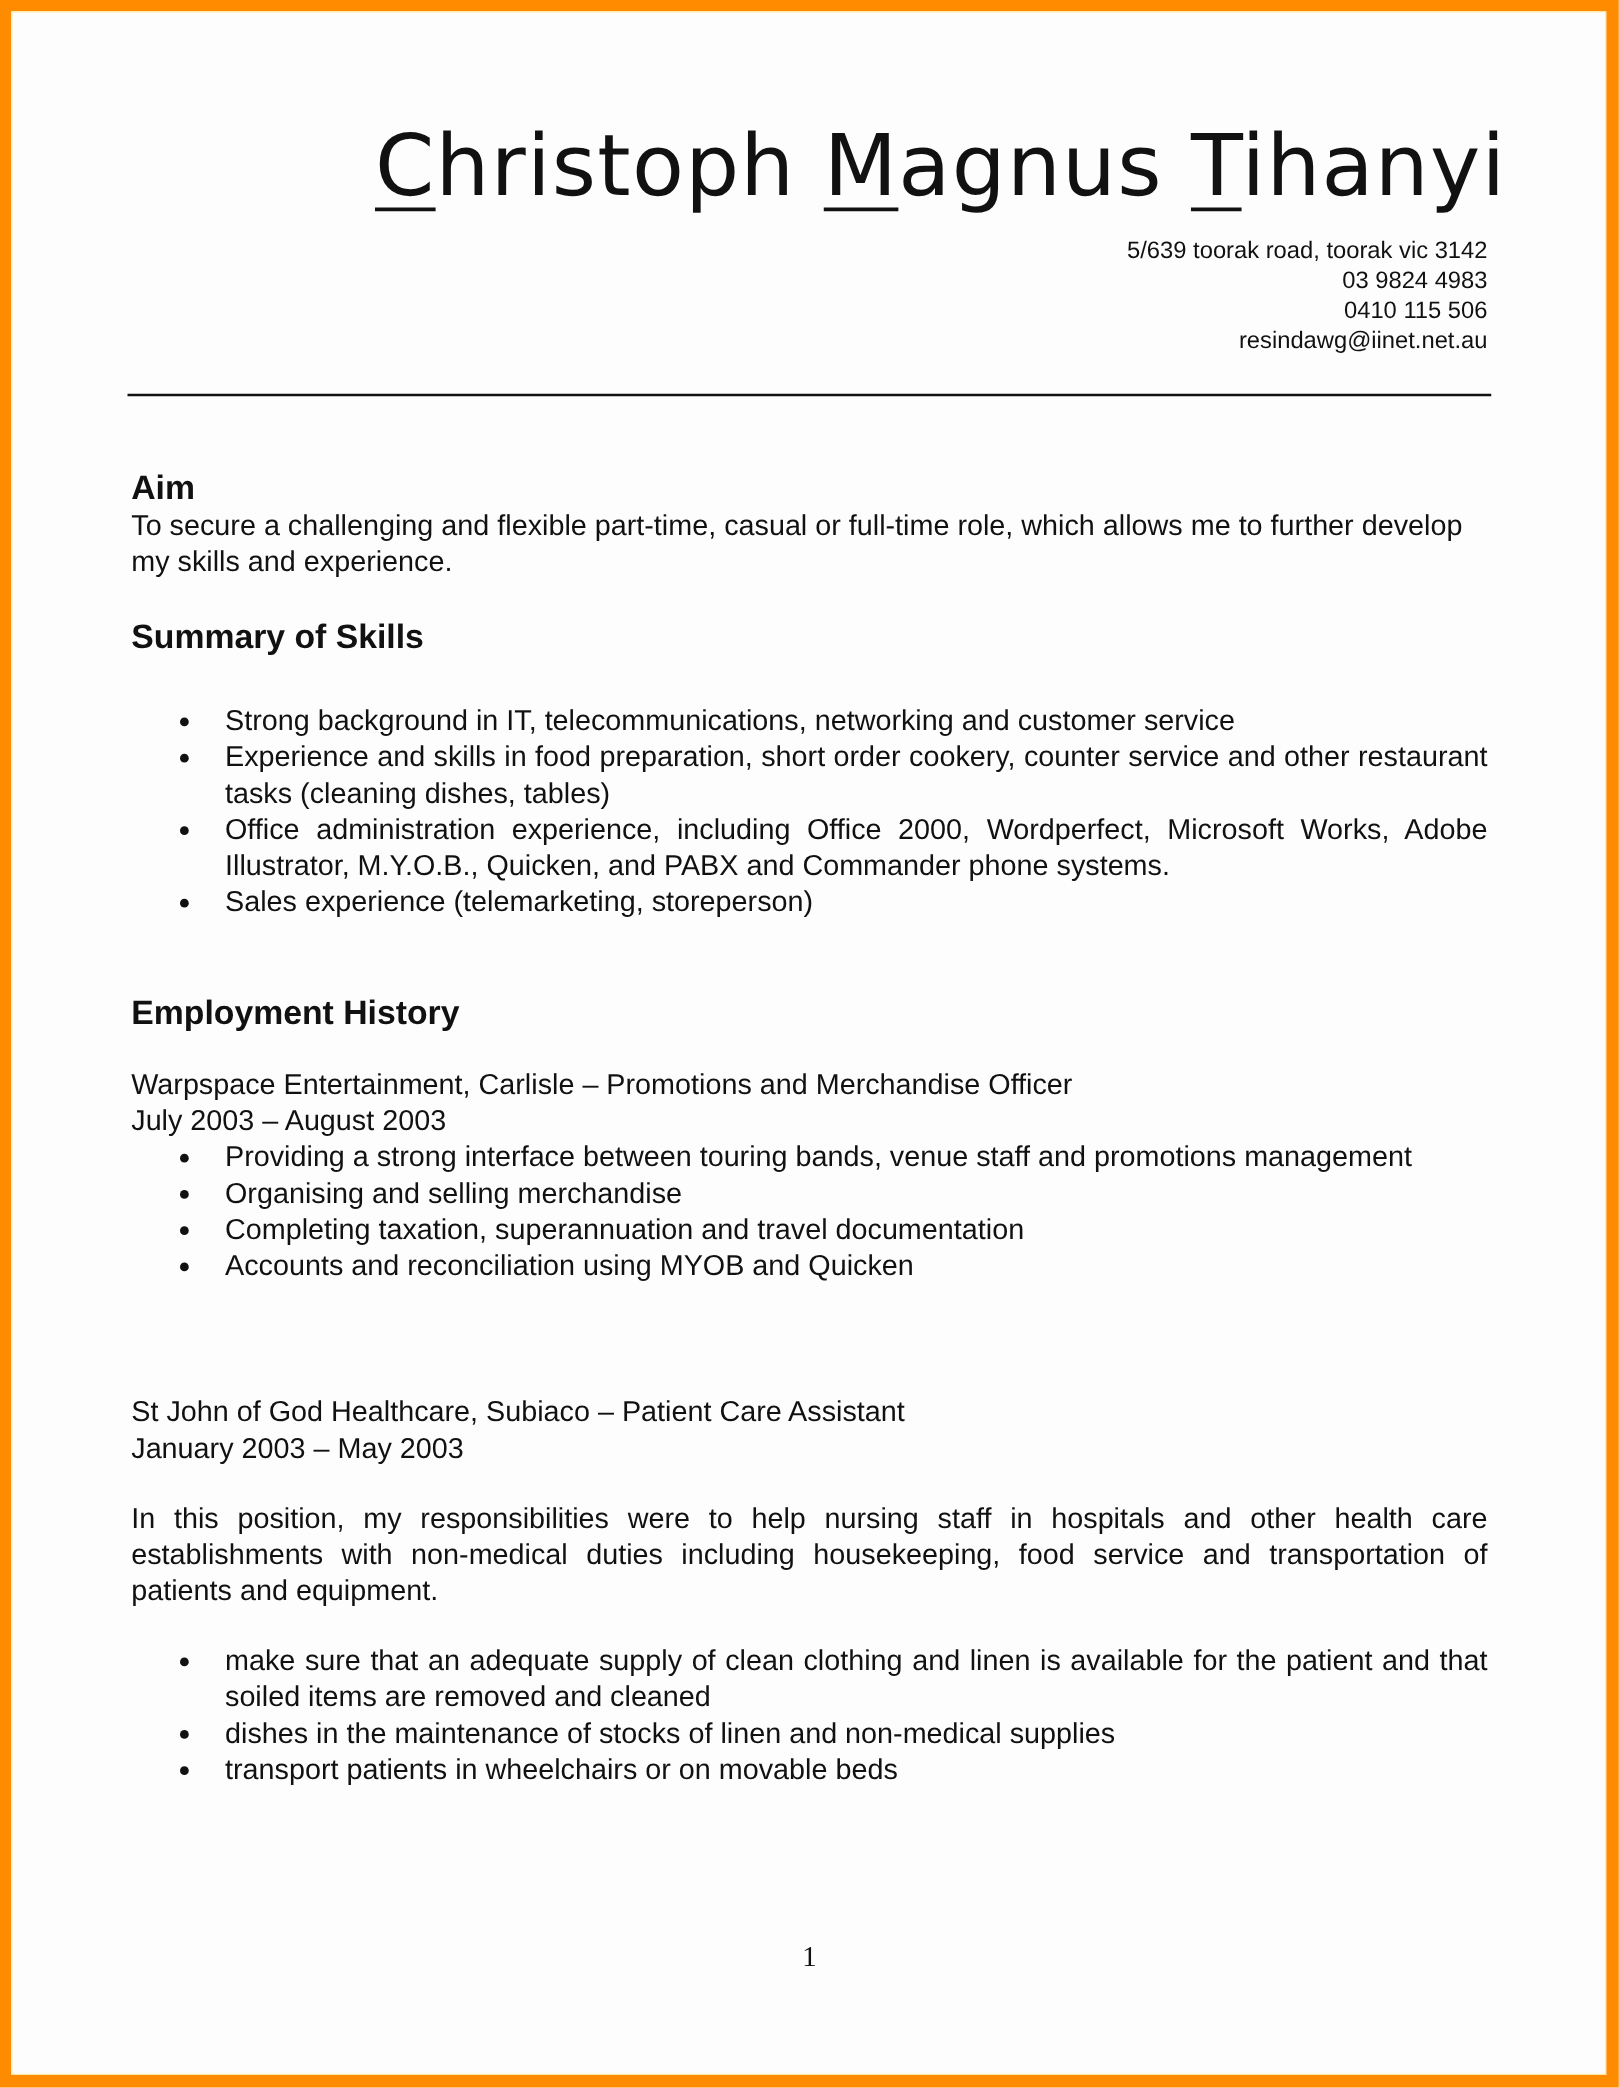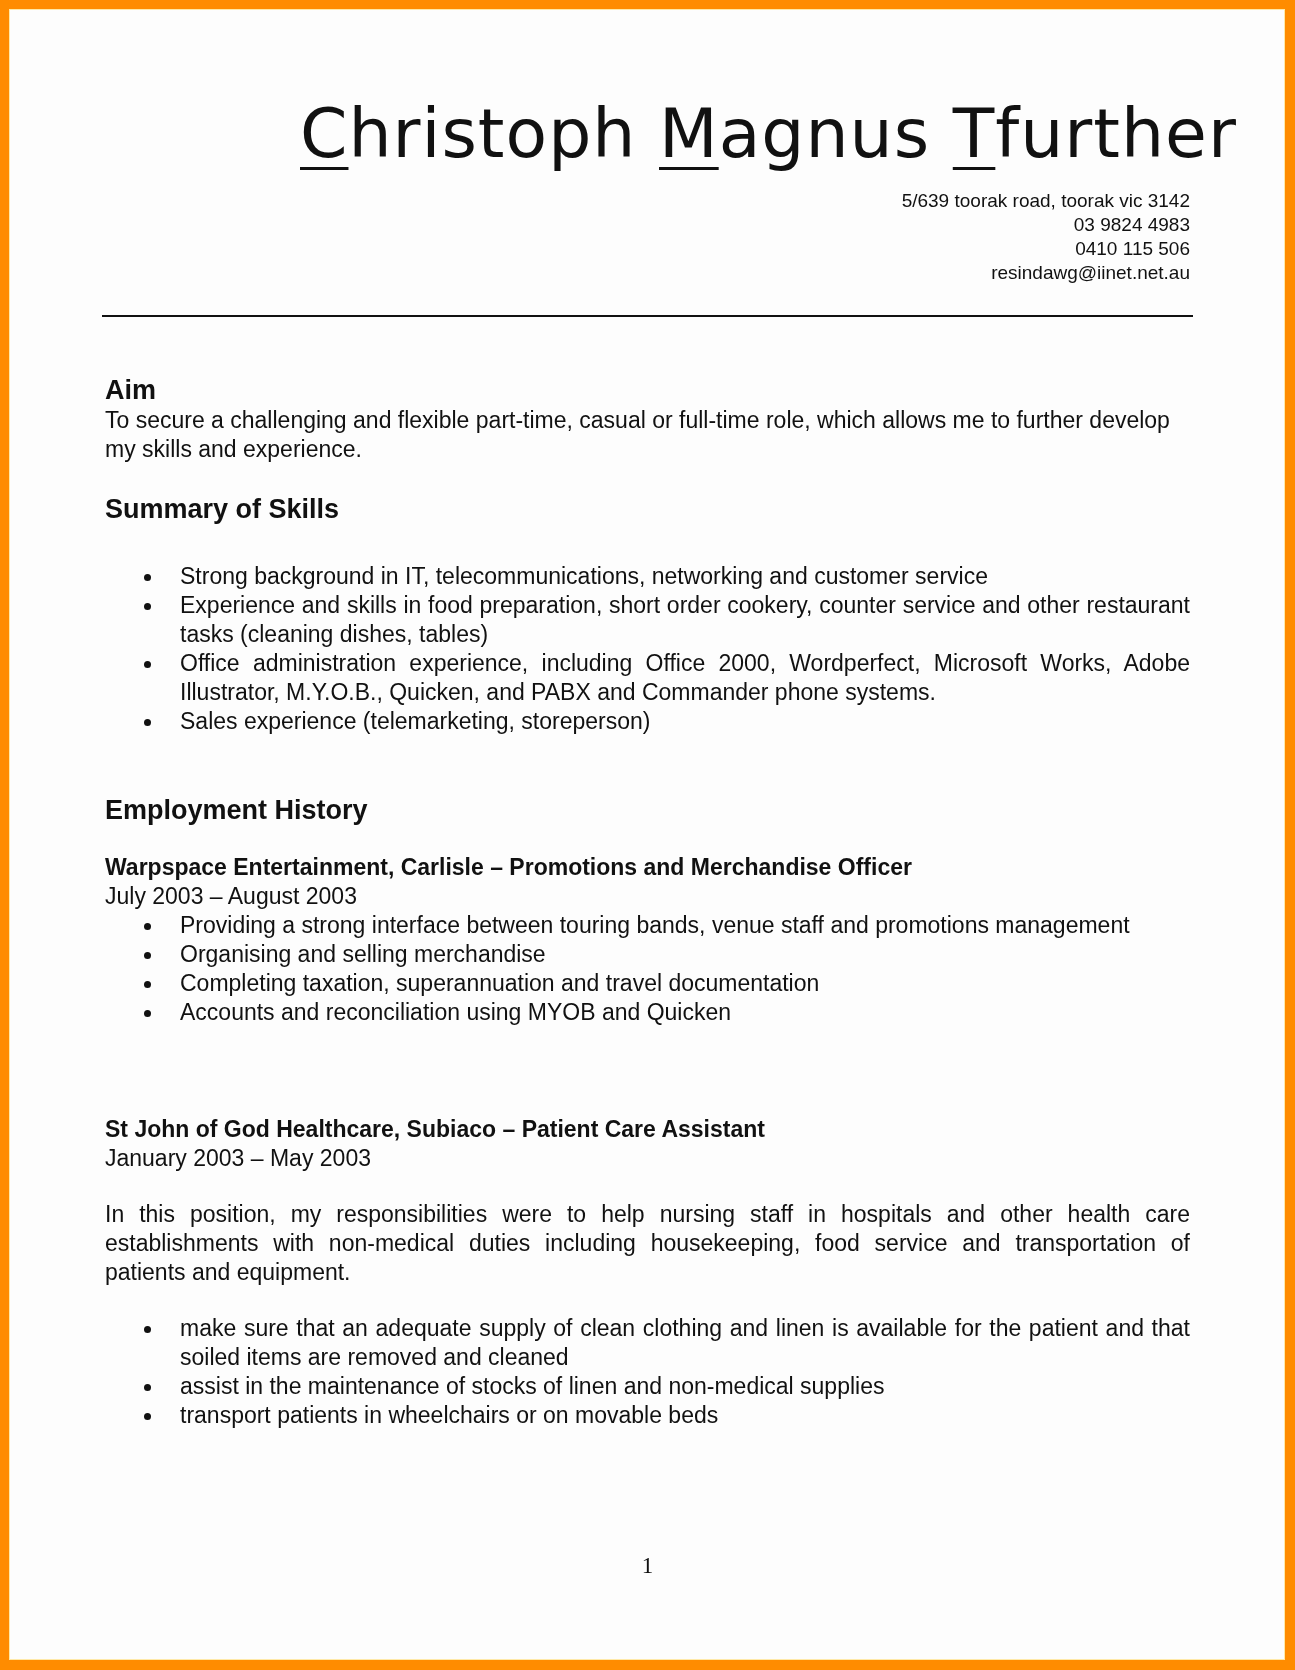--- a/index.html
+++ b/index.html
@@ -39,36 +39,36 @@
   }
   h2 { margin: 0; font-size: 27px; line-height: 32px; font-weight: bold; }
   p { margin: 0; }
   .just { text-align: justify; }
   ul { margin: 0; padding: 0; list-style: none; }
   li { position: relative; padding-left: 75px; }
   li::before {
     content: ""; position: absolute; left: 39px; top: 12px;
     width: 7px; height: 7px; background: #111; border-radius: 50%;
   }
-  .job-title { font-weight: bold; }
+  .job-title { font-weight: normal; }
   .page-num {
     left: 0; width: 1295px; top: 1553px; text-align: center;
     font-family: "Liberation Serif", serif; font-size: 23px;
   }
 </style>
 </head>
 <body>
 
 <div class="frame"></div>
 <div class="inner-edge"></div>
 
 <div class="abs name">
   <span class="u">C</span><span>hristoph</span>
   <span class="u">M</span><span>agnus</span>
-  <span class="u">T</span><span>further</span>
+  <span class="u">T</span><span>ihanyi</span>
 </div>
 
 <div class="abs contact">
   <div>5/639 toorak road, toorak vic 3142</div>
   <div>03 9824 4983</div>
   <div>0410 115 506</div>
   <div>resindawg@iinet.net.au</div>
 </div>
 
 <div class="abs rule"></div>
@@ -103,20 +103,20 @@
         <li>Accounts and reconciliation using MYOB and Quicken</li>
       </ul>
     </div>
 
     <div style="margin-top:88px;">
       <p class="job-title">St John of God Healthcare, Subiaco – Patient Care Assistant</p>
       <p>January 2003 – May 2003</p>
       <p class="just" style="margin-top:27px;">In this position, my responsibilities were to help nursing staff in hospitals and other health care establishments with non-medical duties including housekeeping, food service and transportation of patients and equipment.</p>
       <ul class="just" style="margin-top:27px;">
         <li>make sure that an adequate supply of clean clothing and linen is available for the patient and that soiled items are removed and cleaned</li>
-        <li>assist in the maintenance of stocks of linen and non-medical supplies</li>
+        <li>dishes in the maintenance of stocks of linen and non-medical supplies</li>
         <li>transport patients in wheelchairs or on movable beds</li>
       </ul>
     </div>
   </section>
 </div>
 
 <div class="abs page-num">1</div>
 
 </body></html>

